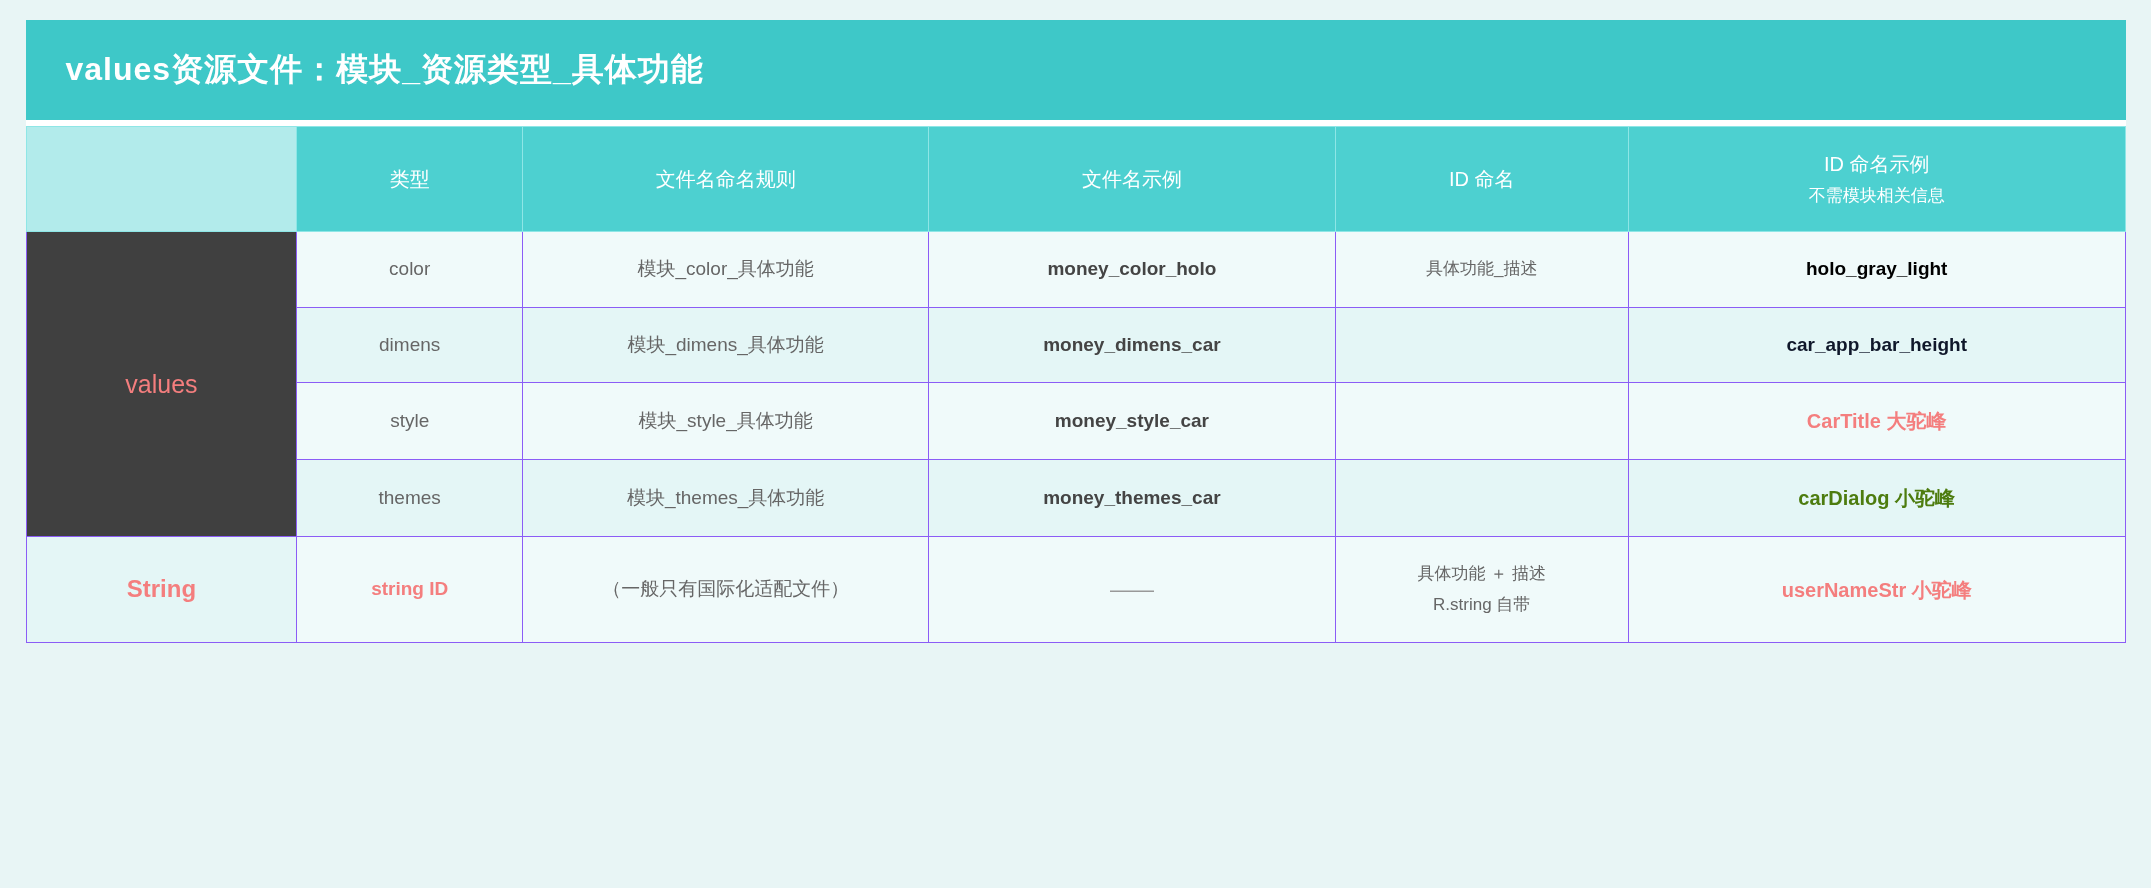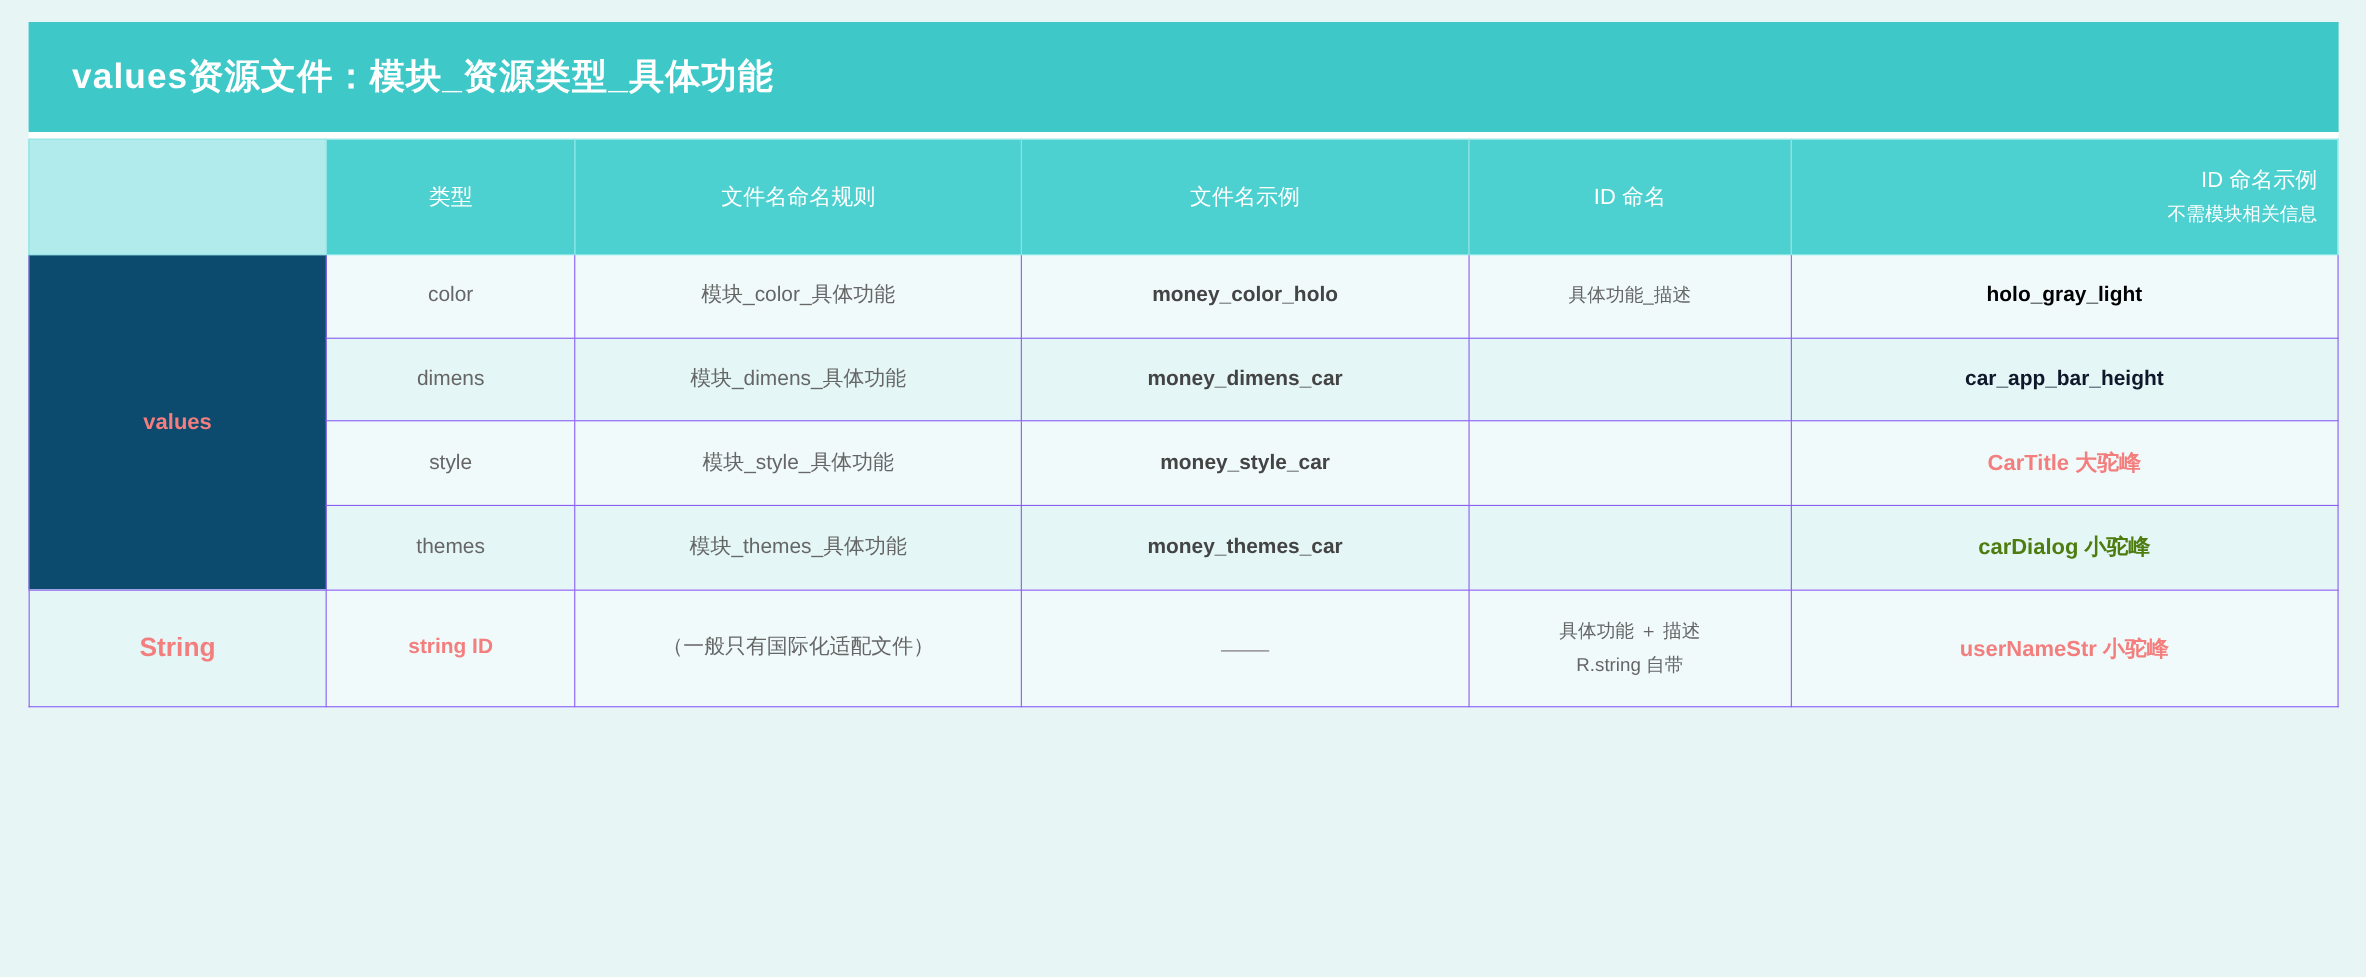--- a/index.html
+++ b/index.html
@@ -84,29 +84,29 @@
   </div>
   <div class="separator-bar"></div>
   <table class="table-wrapper">
     <thead>
       <tr>
         <th style="width:12%;"></th>
         <th style="width:10%;">类型</th>
         <th style="width:18%;">文件名命名规则</th>
         <th style="width:18%;">文件名示例</th>
         <th style="width:13%;">ID 命名</th>
-        <th style="width:22%;text-align:right;">
+        <th style="width:22%;">
           <span>ID 命名示例</span><br>
           <span style="font-size:17px;">不需模块相关信息</span>
         </th>
       </tr>
     </thead>
     <tbody id="table-body">
     <tr>
-    <td rowspan="4" style="font-size:20px;font-weight:bold;color:#f47e7e;background:#0c4a6e;">values</td>
+    <td rowspan="4" style="font-size:25px;font-weight:normal;color:#f47e7e;background:#404040;">values</td>
     <td style="color:#666;">color</td>
     <td style="color:#666;">模块_color_具体功能</td>
     <td style="font-weight:bold;color:#444;">money_color_holo</td>
     <td style="color:#666;font-size:17px;line-height:1.8;"><span>具体功能_描述</span></td>
     <td style="font-weight:bold;color:#000000;">holo_gray_light</td>
   </tr>
         <tr>
 
     <td style="color:#666;">dimens</td>
     <td style="color:#666;">模块_dimens_具体功能</td>

